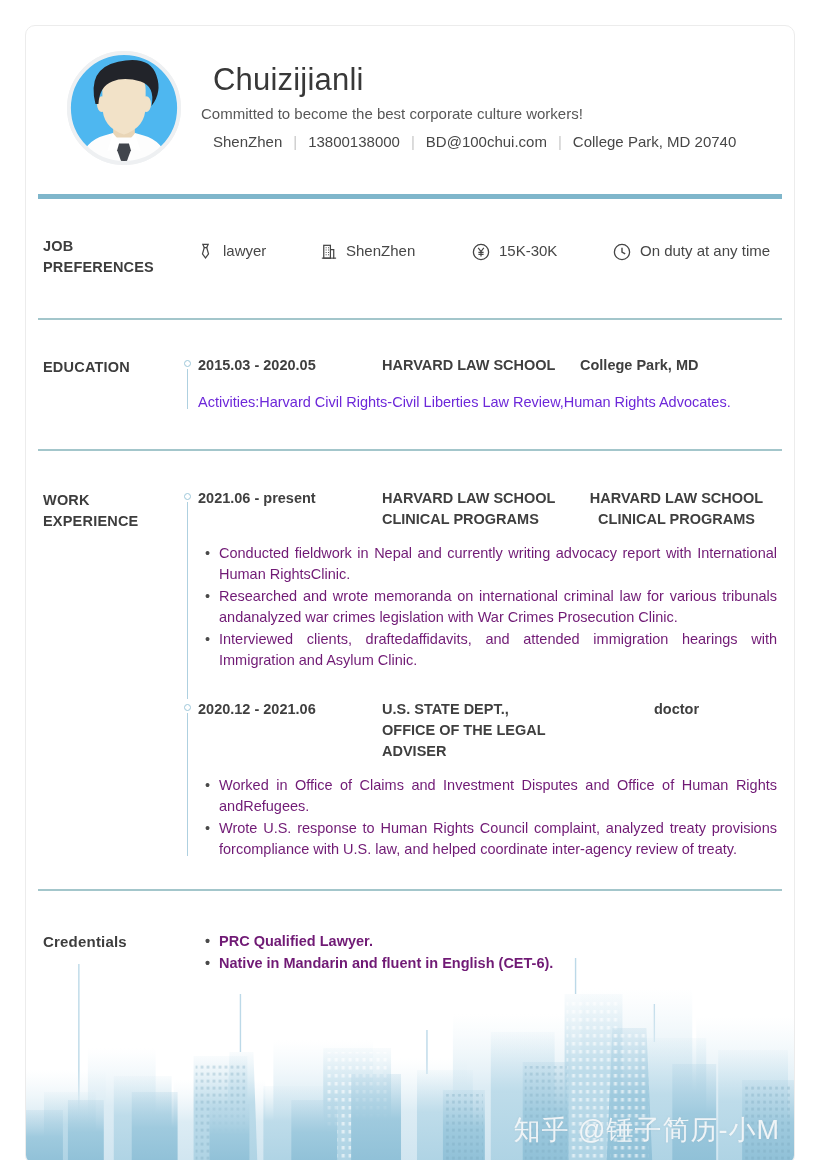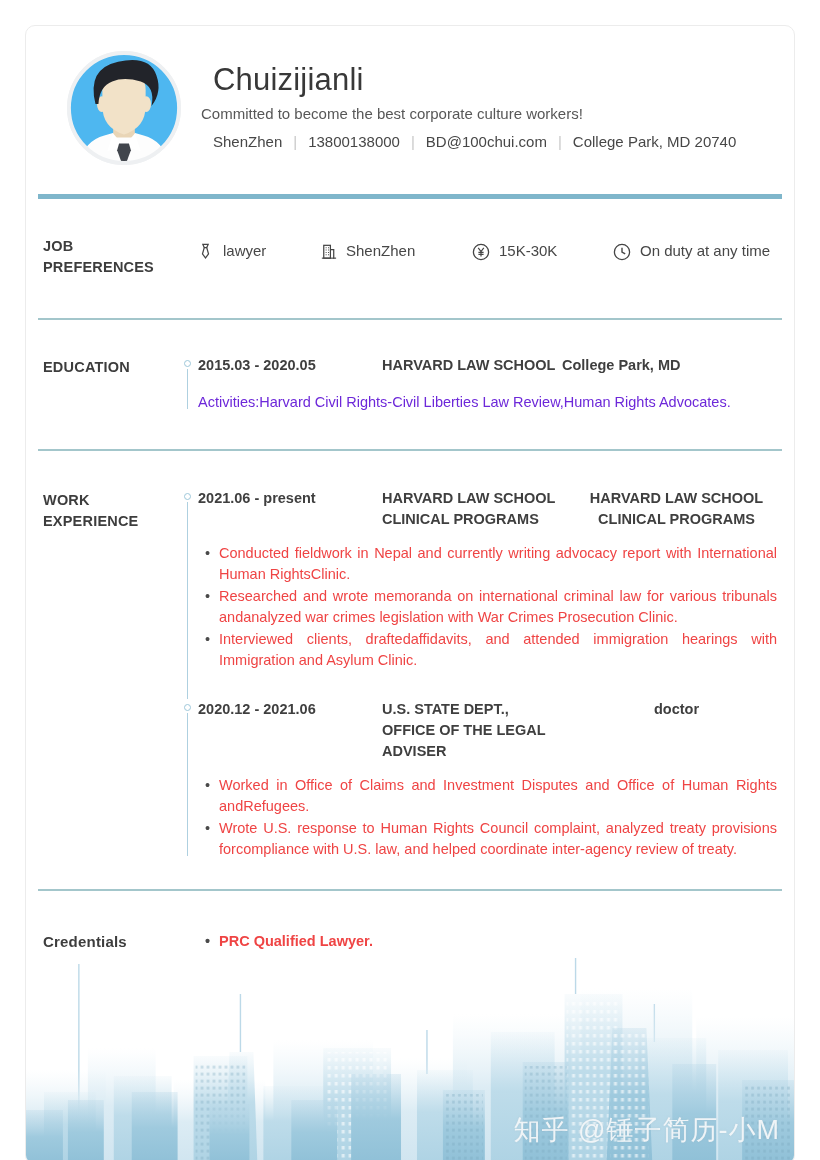--- a/index.html
+++ b/index.html
@@ -38,27 +38,27 @@
     border:1px solid #9ec8da; background:#fff; }
   .tl-line { position:absolute; left:3px; width:1px; background:#aed0e0; top:14px; }
   .tl-line.to-end { bottom:4px; }
   .tl-line.to-next { bottom:-28px; }
 
   .entry-head { display:flex; font-size:14.5px; font-weight:bold; color:#3f3f3f;
     line-height:21px; }
   .col-date { width:184px; flex:none; }
   .col-org  { width:180px; flex:none; }
   .col-third { flex:1; margin-left:14px; text-align:center; }
-  .col-third.left { text-align:left; margin-left:0; }
+  .col-third.left { text-align:left; margin-left:18px; }
 
   .entry-body { margin-top:16px; font-size:14.5px; color:#6d28d9; line-height:21px; }
 
   ul.blts { list-style:none; margin-top:13px; }
   ul.blts li { position:relative; padding-left:21px; text-align:justify;
-    font-size:14.5px; color:#ef4444; line-height:21px; margin-bottom:1px; }
+    font-size:14.5px; color:#701a75; line-height:21px; margin-bottom:1px; }
   ul.blts li::before { content:"•"; position:absolute; left:7px; top:0; color:#4a4a4a; }
 
   ul.blts.plain { margin-top:0;font-weight:bold; }
 
   .work-entry2 { margin-top:28px; }
 
   
   .skyline { position:absolute; left:0; right:0; bottom:0; height:212px; }
   .watermark { position:absolute; right:14px; bottom:16px; font-size:27px;
     color:rgba(243,247,249,.95); text-shadow:0 0 2px rgba(160,180,190,.35);
@@ -192,20 +192,21 @@
       </ul>
     </div>
   </div>
 
   <div class="divider" style="top:863px;"></div>
 
   <div class="sec-label" style="top:905px; font-size:15px;">Credentials</div>
   <div class="sec-content" style="top:905px;">
     <ul class="blts plain" style="padding-left:14px;">
       <li>PRC Qualified Lawyer.</li>
+      <li>Native in Mandarin and fluent in English (CET-6).</li>
     </ul>
   </div>
 
   <div class="skyline">
     <svg width="100%" height="100%" viewBox="0 0 770 212" preserveAspectRatio="none">
       <defs>
         <linearGradient id="fadeA" x1="0" y1="0" x2="0" y2="1">
           <stop offset="0" stop-color="#eaf4f9" stop-opacity="0"></stop>
           <stop offset=".5" stop-color="#dcecf4"></stop>
           <stop offset="1" stop-color="#d0e5f0"></stop>

